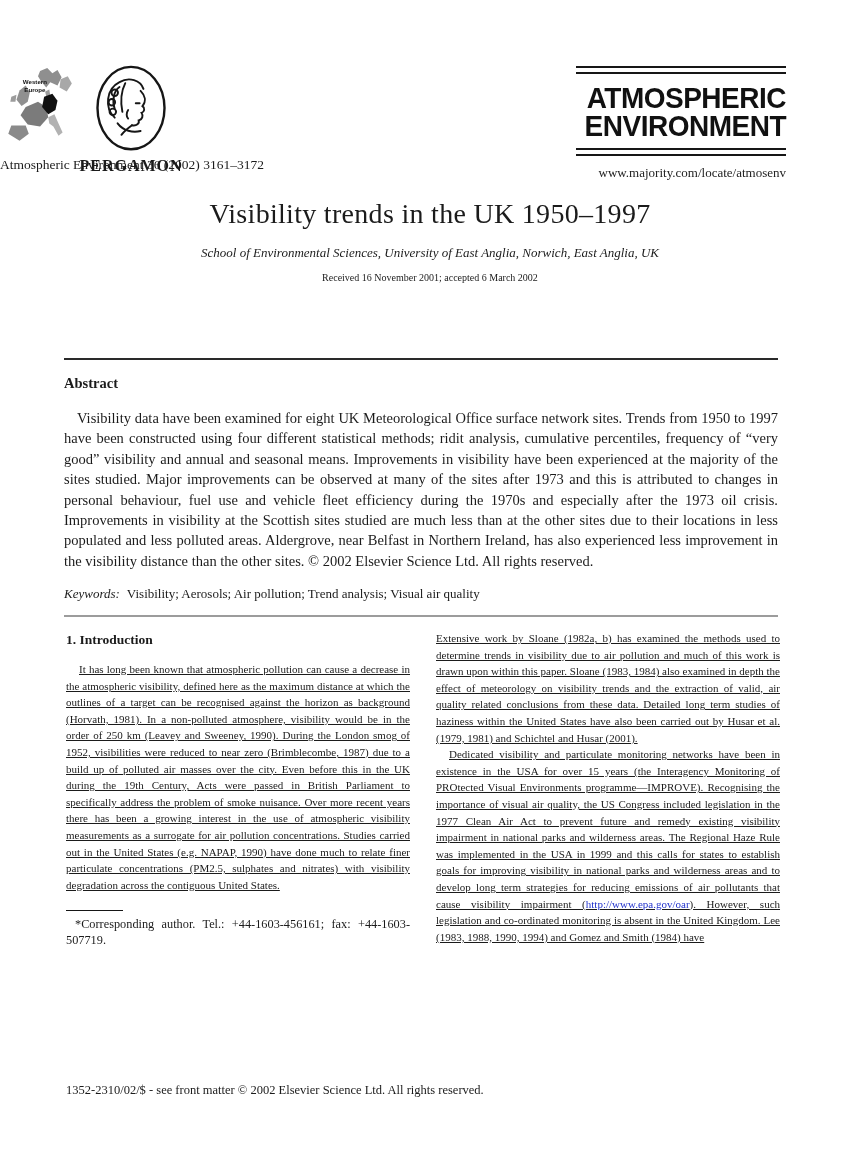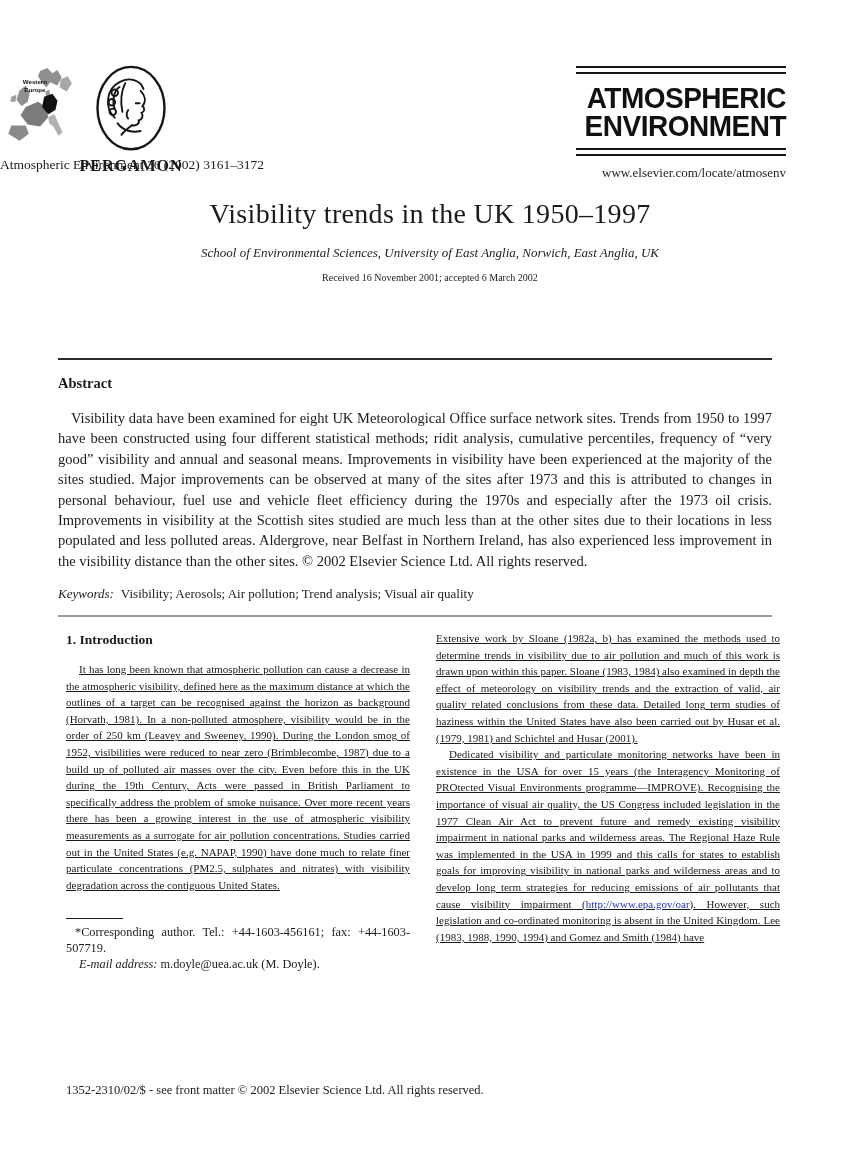--- a/index.html
+++ b/index.html
@@ -33,21 +33,21 @@
   .journal-url { font-size: 13px; margin-top: 9px; color: #222; }
 
   
   .title-block { position: absolute; left: 0; top: 198px; width: 846px; text-align: center; padding-left: 7px; }
   .paper-title { font-size: 28px; font-weight: normal; margin: 0; letter-spacing: 0.3px; }
   .paper-authors { font-size: 20px; margin-top: 16px; }
   .paper-affiliation { font-size: 13px; font-style: italic; margin-top: 15px; }
   .paper-received { font-size: 10px; margin-top: 11px; }
 
   
-  .abstract-sec { position: absolute; left: 58px; top: 358px; width: 714px; }
+  .abstract-sec { position: absolute; left: 64px; top: 358px; width: 714px; }
   .rule-dark { border: none; border-top: 2px solid #2a2a2a; margin: 0; }
   .abstract-heading { font-size: 14.5px; font-weight: bold; margin: 15px 0 0 0; }
   .abstract-text {
     font-size: 14.5px; line-height: 20.4px; text-align: justify;
     text-indent: 13px; margin: 16px 0 0 0;
   }
   .keywords-line { font-size: 13px; margin-top: 15px; }
   .keywords-label { font-style: italic; }
   .keywords-value { margin-left: 7px; text-align: center; }
   .rule-gray { border: none; border-top: 2.5px solid #9c9c9c; margin: 12px 0 0 0; }
@@ -56,21 +56,21 @@
   .columns { position: absolute; left: 66px; top: 630px; width: 714px; display: flex; gap: 26px; }
   .col { width: 349px; }
   .intro-heading { font-size: 13.5px; font-weight: bold; margin: 2px 0 0 0; }
   .body-par {
     font-size: 11px; line-height: 16.6px; text-align: justify; margin: 0; text-decoration: underline;
   }
   .col-left .body-par { margin-top: 13px; }
   .indent { text-indent: 13px; }
   .link { color: #2233cc; text-decoration: none; cursor: pointer; }
 
-  .footnote { margin-top: 25px; }
+  .footnote { margin-top: 17px; }
   .fn-rule { width: 57px; border-top: 1.5px solid #161616; margin-bottom: 6px; }
   .fn-par { font-size: 12.3px; line-height: 15.6px; text-align: justify; margin: 0; text-indent: 9px; }
   .fn-email { text-indent: 13px; }
   .fn-email-label { font-style: italic; }
 
   
   .page-footer { position: absolute; left: 66px; top: 1082px; width: 714px; font-size: 12.5px; line-height: 17.5px; }
   .pii-value { letter-spacing: 2.3px; }
 </style>
 </head>
@@ -128,21 +128,21 @@
     <div class="citation">Atmospheric Environment 36 (2002) 3161–3172</div>
   </div>
 
   <div class="journal-logo">
     <div class="dbl-rule"></div>
     <div class="logo-text">
       <div>ATMOSPHERIC</div>
       <div>ENVIRONMENT</div>
     </div>
     <div class="dbl-rule"></div>
-    <div class="journal-url">www.elsevier.com/locate/atmosenv</div>
+    <div class="journal-url">www.majority.com/locate/atmosenv</div>
   </div>
 
   <div class="title-block">
     <h1 class="paper-title">Visibility trends in the UK 1950–1997</h1>
     <div class="paper-affiliation">School of Environmental Sciences, University of East Anglia, Norwich, East Anglia, UK</div>
     <div class="paper-received">Received 16 November 2001; accepted 6 March 2002</div>
   </div>
 
   <div class="abstract-sec">
     <hr class="rule-dark">
@@ -154,23 +154,20 @@
     <hr class="rule-gray">
   </div>
 
   <div class="columns">
     <div class="col col-left">
       <h3 class="intro-heading">1. Introduction</h3>
       <p class="body-par indent">It has long been known that atmospheric pollution can cause a decrease in the atmospheric visibility, defined here as the maximum distance at which the outlines of a target can be recognised against the horizon as background (Horvath, 1981). In a non-polluted atmosphere, visibility would be in the order of 250 km (Leavey and Sweeney, 1990). During the London smog of 1952, visibilities were reduced to near zero (Brimblecombe, 1987) due to a build up of polluted air masses over the city. Even before this in the UK during the 19th Century, Acts were passed in British Parliament to specifically address the problem of smoke nuisance. Over more recent years there has been a growing interest in the use of atmospheric visibility measurements as a surrogate for air pollution concentrations. Studies carried out in the United States (e.g. NAPAP, 1990) have done much to relate finer particulate concentrations (PM2.5, sulphates and nitrates) with visibility degradation across the contiguous United States.</p>
       <div class="footnote">
         <div class="fn-rule"></div>
         <p class="fn-par">*Corresponding author. Tel.: +44-1603-456161; fax: +44-1603-507719.</p>
-        <p class="fn-par fn-email">
-          <span class="fn-email-label">E-mail address:</span><span> m.doyle@uea.ac.uk (M. Doyle).</span>
-        </p>
       </div>
     </div>
     <div class="col col-right">
       <p class="body-par">Extensive work by Sloane (1982a, b) has examined the methods used to determine trends in visibility due to air pollution and much of this work is drawn upon within this paper. Sloane (1983, 1984) also examined in depth the effect of meteorology on visibility trends and the extraction of valid, air quality related conclusions from these data. Detailed long term studies of haziness within the United States have also been carried out by Husar et al. (1979, 1981) and Schichtel and Husar (2001).</p>
       <p class="body-par indent">
         <span>Dedicated visibility and particulate monitoring networks have been in existence in the USA for over 15 years (the Interagency Monitoring of PROtected Visual Environments programme—IMPROVE). Recognising the importance of visual air quality, the US Congress included legislation in the 1977 Clean Air Act to prevent future and remedy existing visibility impairment in national parks and wilderness areas. The Regional Haze Rule was implemented in the USA in 1999 and this calls for states to establish goals for improving visibility in national parks and wilderness areas and to develop long term strategies for reducing emissions of air pollutants that cause visibility impairment (</span><a class="link" href="#">http://www.epa.gov/oar</a><span>). However, such legislation and co-ordinated monitoring is absent in the United Kingdom. Lee (1983, 1988, 1990, 1994) and Gomez and Smith (1984) have</span>
       </p>
     </div>
   </div>
 

